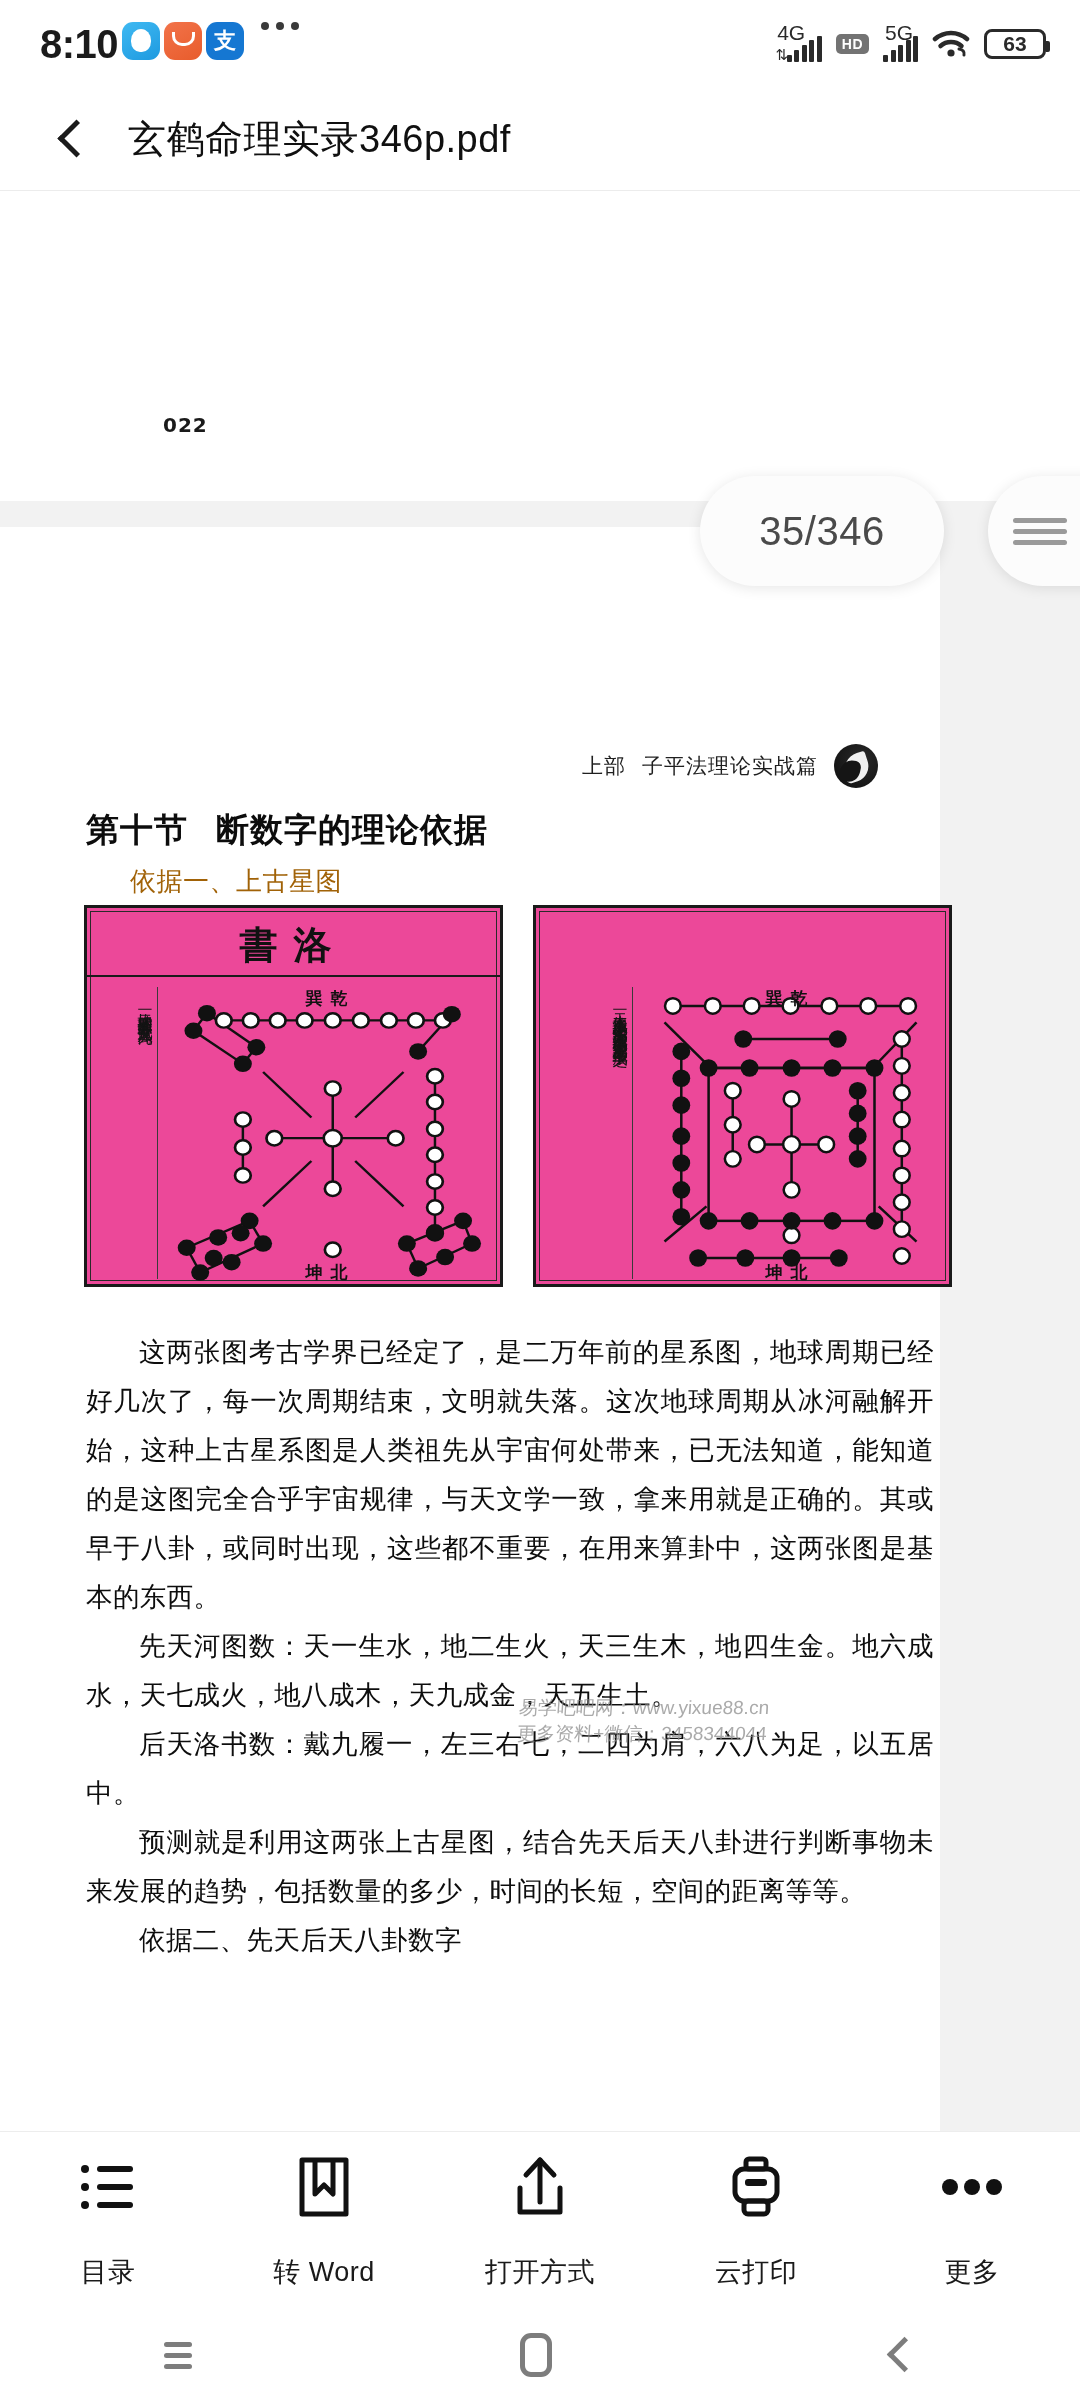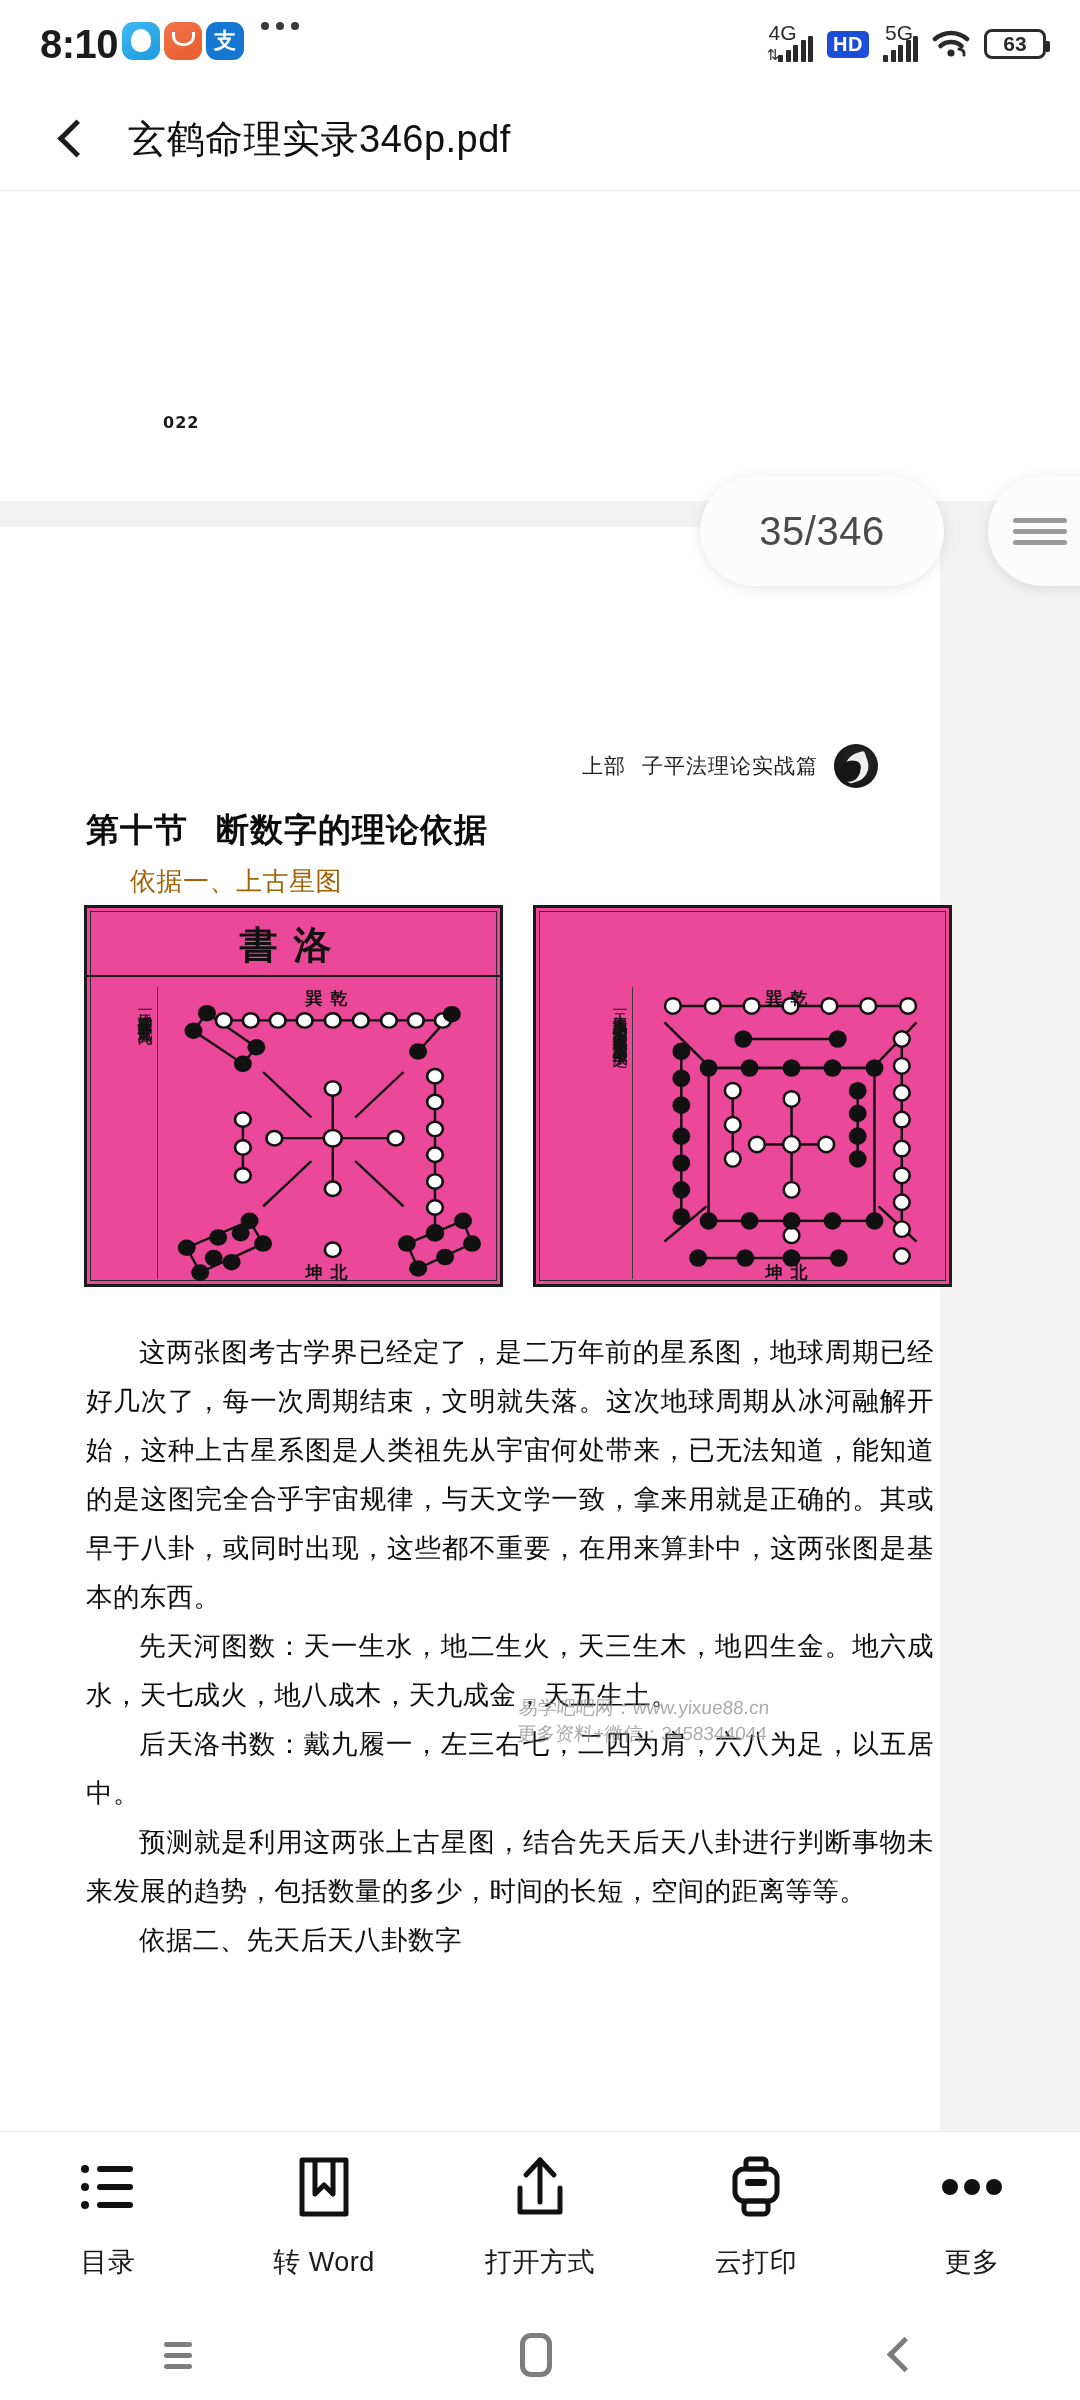--- a/index.html
+++ b/index.html
@@ -35,21 +35,21 @@
   .sb-right { display: flex; align-items: center; gap: 14px; }
   .net { display: flex; align-items: flex-end; position: relative; padding-top: 10px;}
   .net .lbl { font-size: 21px; color: #2a2a2a; position: absolute; top: -4px; left: 2px;
               font-weight: 500; line-height: 1; }
   .bars { display: flex; align-items: flex-end; gap: 2.5px; height: 26px; }
   .bars b { width: 5px; background: #2a2a2a; display: block; border-radius: 1px; }
   .bars b:nth-child(1){height:7px;} .bars b:nth-child(2){height:12px;}
   .bars b:nth-child(3){height:17px;} .bars b:nth-child(4){height:22px;}
   .bars b:nth-child(5){height:26px;}
   .arrows { font-size: 15px; color:#2a2a2a; margin-right:1px; line-height:1; letter-spacing:-2px;}
-  .hd { background: #1d4ed8; color: #fff; font-size: 20px; font-weight: 700;
+  .hd { background: #737373; color: #fff; font-size: 14px; font-weight: 700;
         border-radius: 5px; padding: 2px 6px; letter-spacing: 0.5px; line-height: 1.15; }
   .wifi { position: relative; width: 38px; height: 28px; }
   .wifi svg { position:absolute; left:0; top:0; }
   .battery { width: 62px; height: 30px; border: 3px solid #2a2a2a; border-radius: 8px;
              position: relative; display:flex; align-items:center; justify-content:center; }
   .battery::after { content:""; position:absolute; right:-7px; top:9px; width:4px; height:11px;
              background:#2a2a2a; border-radius:0 2px 2px 0; }
   .battery span { font-size: 21px; font-weight: 600; color: #2a2a2a; }
 
   
@@ -61,21 +61,21 @@
       width: 22px; height: 22px; border-left: 5px solid #1b1b1b; border-bottom: 5px solid #1b1b1b;
       transform: rotate(45deg); }
   .doc-title { font-size: 38px; color: #101010; margin-left: 36px; letter-spacing: 0.5px; }
 
   
   .reader { position: absolute; top: 191px; left: 0; width: 1080px; height: 1940px;
             background: #f2f2f2; overflow: hidden; }
 
   .page-prev { position: absolute; top: 0; left: 0; width: 1080px; height: 310px;
                background: #ffffff; }
-  .page-prev .folio { position: absolute; left: 163px; top: 222px; font-size: 16px;
+  .page-prev .folio { position: absolute; left: 163px; top: 222px; font-size: 20px;
                color: #1a1a1a; font-family: "DejaVu Sans", sans-serif; font-weight:600;
                letter-spacing: 1px;}
   .gap { position: absolute; top: 310px; left: 0; width: 1080px; height: 26px; background:#f2f2f2;}
 
   .page-cur { position: absolute; top: 336px; left: 0; width: 940px; height: 1800px;
               background: #ffffff; }
 
   
   .pg-header { position: absolute; right: 62px; top: 217px; display:flex; align-items:center; gap:16px;}
   .pg-header .txt { font-size: 21px; color:#1f1f1f; letter-spacing: 1px;}
@@ -137,21 +137,21 @@
   .menu-btn { position:absolute; top: 285px; left: 988px; width: 148px; height: 110px;
               background:#fcfcfc; border-radius: 55px 0 0 55px; box-shadow: 0 2px 14px rgba(0,0,0,.10);
               display:flex; align-items:center; justify-content:center; padding-right:44px;}
   .menu-btn i { display:block; width: 54px; height: 5px; background:#9a9a9a; border-radius:3px;
                 margin: 6px 0; }
 
   
   .toolbar { position:absolute; left:0; top: 2131px; width: 1080px; height: 179px;
              background:#ffffff; border-top: 1px solid #ededed;
              display:flex; align-items:flex-start; justify-content:space-around; padding-top: 24px;}
-  .tb-item { width: 200px; display:flex; flex-direction:column; align-items:center; gap: 26px; }
+  .tb-item { width: 200px; display:flex; flex-direction:column; align-items:center; gap: 36px; }
   .tb-ic { height: 62px; display:flex; align-items:center; justify-content:center; }
   .tb-lbl { font-size: 27px; color:#1a1a1a; letter-spacing: 0.5px; }
 
   
   .navbar { position:absolute; left:0; top: 2310px; width: 1080px; height: 90px;
             background:#fff; display:flex; align-items:center; justify-content:space-around; }
   .nav-recents i { display:block; width: 28px; height: 5px; background:#7d7d7d;
             border-radius: 3px; margin: 6px 0; }
   .nav-home { width: 32px; height: 44px; border: 5px solid #7d7d7d; border-radius: 11px; }
   .nav-back { width: 36px; height: 36px; position:relative; }

